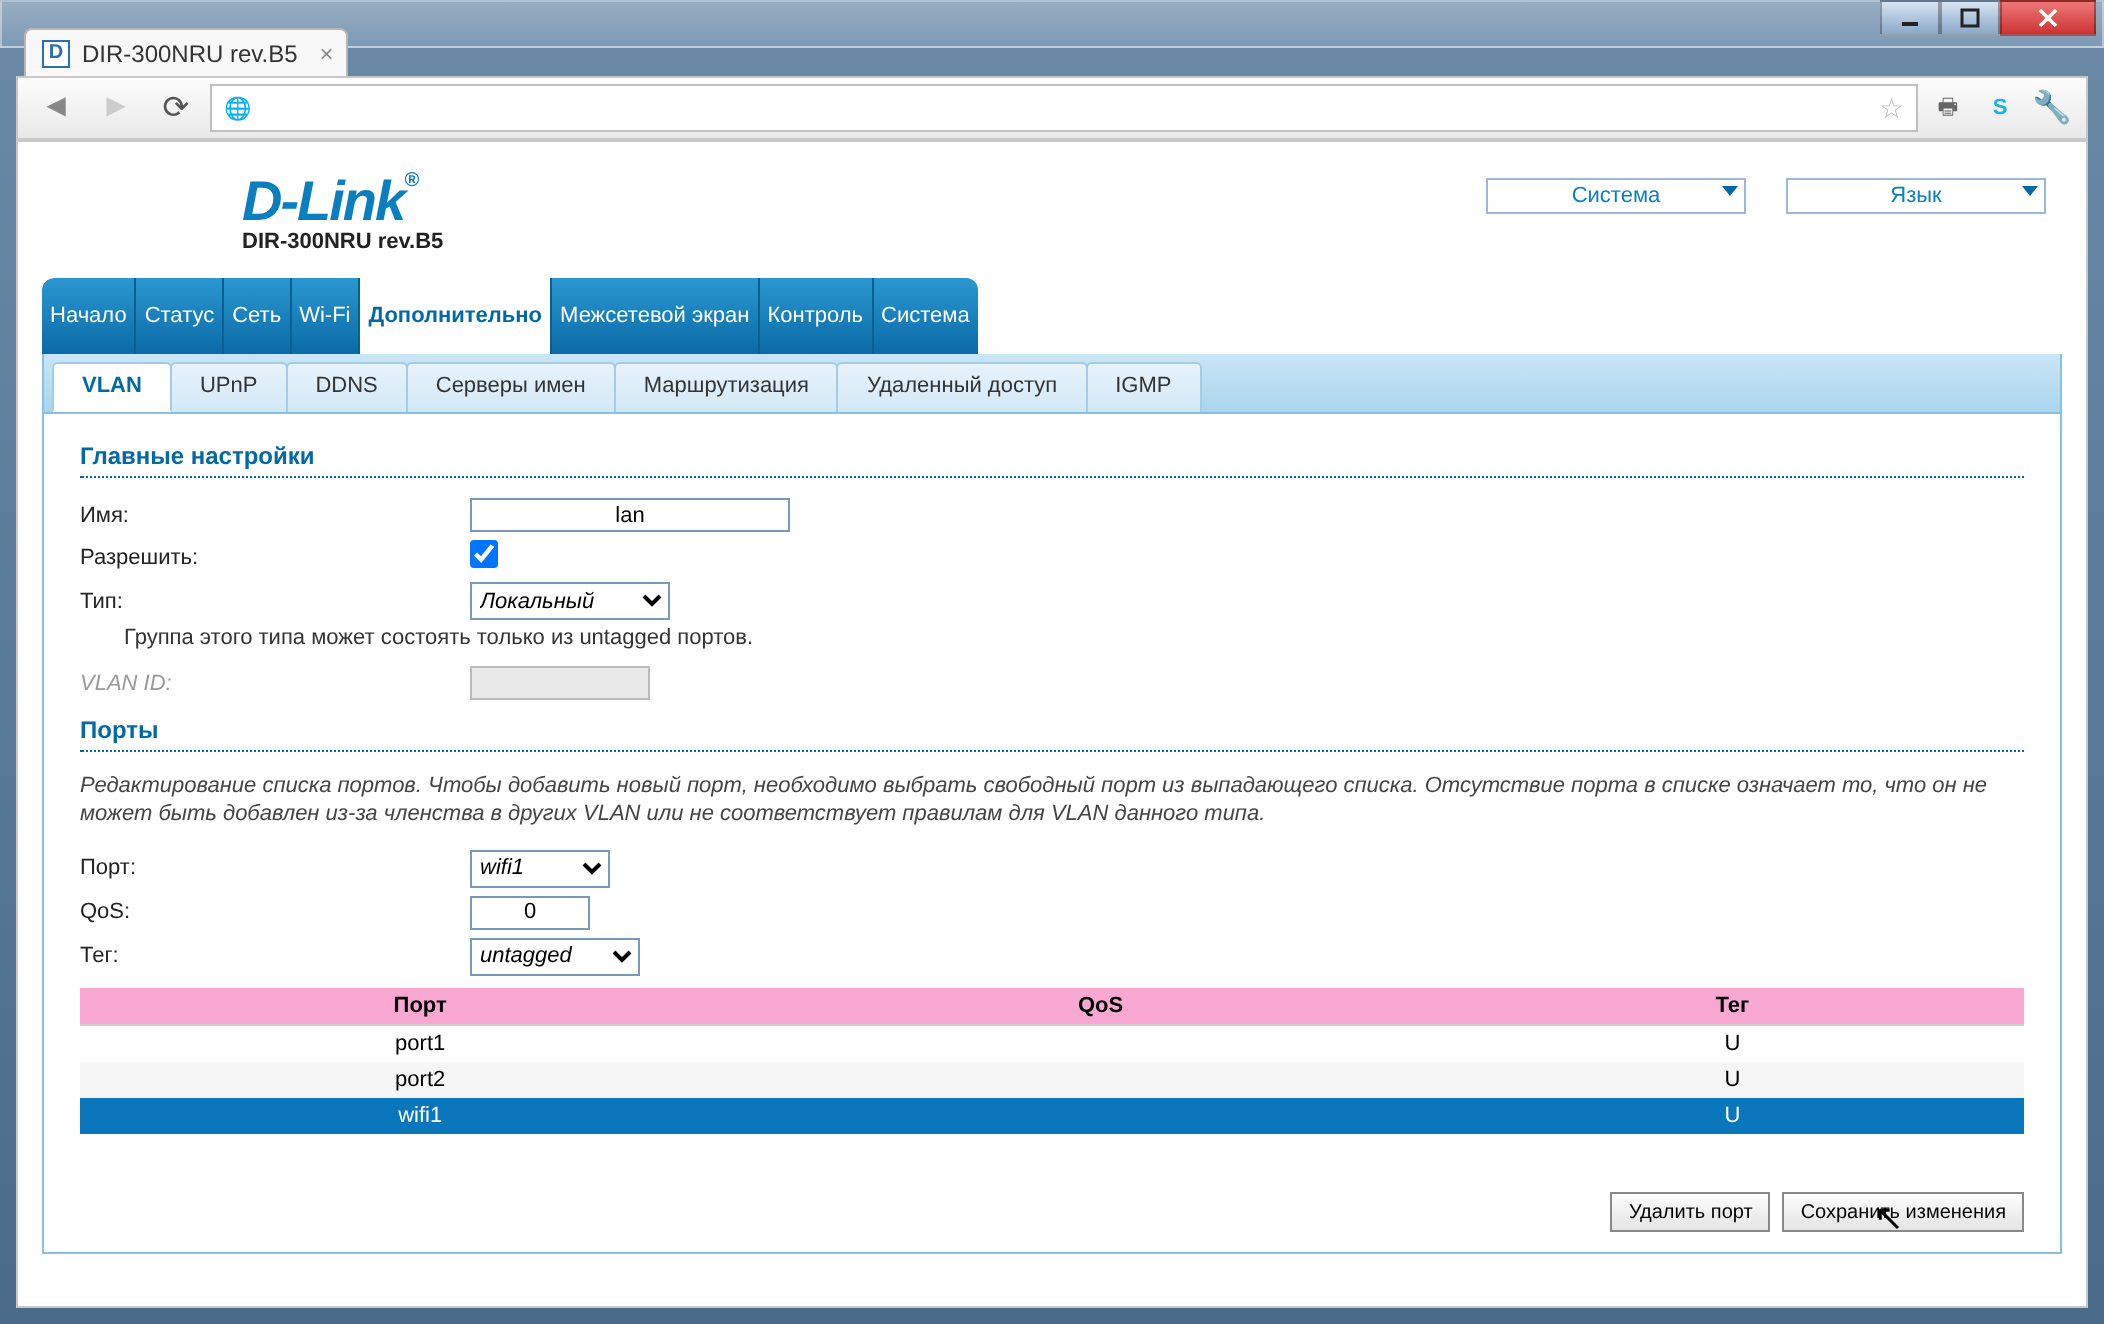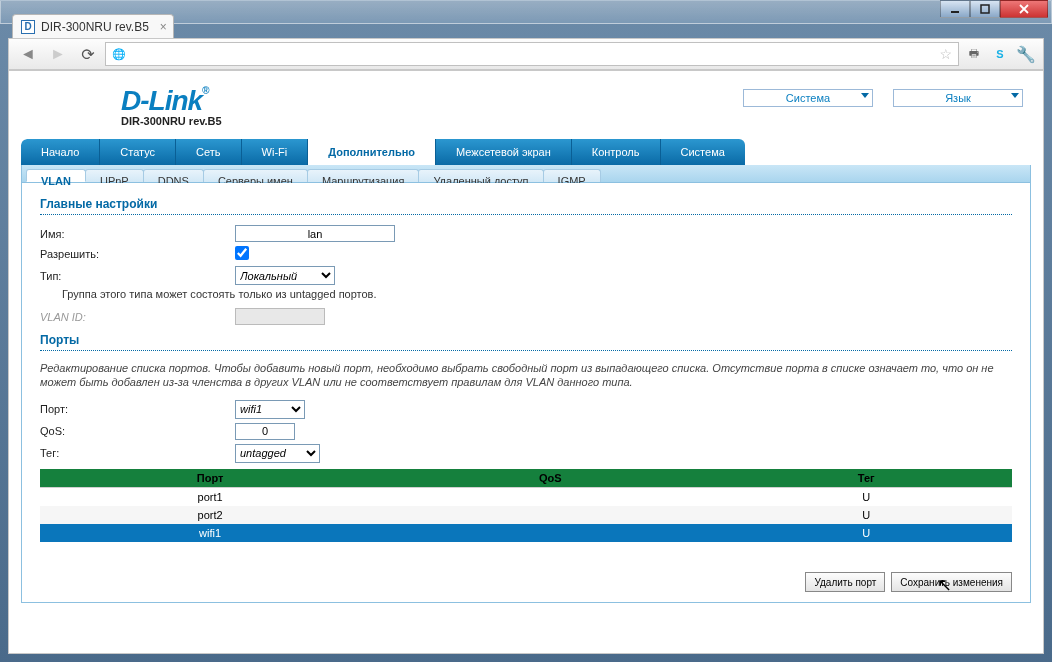--- a/index.html
+++ b/index.html
@@ -173,42 +173,42 @@
   
   .main-nav {
     display:flex;
     margin-top: 10px;
     border-radius:6px 6px 0 0;
     overflow:hidden;
   }
   .main-tab {
     background: linear-gradient(to bottom,#2b97d0,#0a6aa6);
     color:#fff;
-    padding: 6px 20px;
+    padding: 6px 4px;
     font-size:11px;
     border-right:1px solid #0a5f95;
     cursor:pointer;
-    height:26px;
+    height:38px;
     display:flex;align-items:center;
   }
   .main-tab:first-child { border-radius:6px 0 0 0; }
   .main-tab:last-child { border-radius:0 6px 0 0; border-right:none; }
   .main-tab.active {
     background:#fff;
     color:#0369a5;
     font-weight:bold;
   }
 
   
   .sub-bar {
     background: linear-gradient(to bottom,#c9e6f6,#a9d5ee);
     border:1px solid #8cc0e0;
     border-top:none;
     padding: 4px 0 0 0;
-    height: 18px;
+    height: 30px;
     display:flex;
   }
   .sub-tab {
     background: linear-gradient(to bottom,#e8f3fb,#d2e8f6);
     border:1px solid #a6cbe4;
     border-bottom:none;
     padding: 5px 14px 4px;
     font-size:11px;
     color:#333;
     margin-left:-1px;
@@ -289,21 +289,21 @@
   }
 
   
   table.ports {
     width:100%;
     border-collapse: collapse;
     margin-top:4px;
     font-size:11px;
   }
   table.ports th {
-    background:#15803d;
+    background:#f9a8d4;
     font-weight:bold;
     padding:3px 0;
     text-align:center;
     border-bottom:1px solid #d0d0d0;
   }
   table.ports th:first-child { width:35%; }
   table.ports th:nth-child(2) { width:35%; }
   table.ports td {
     padding:3px 8px;
     text-align:center;

